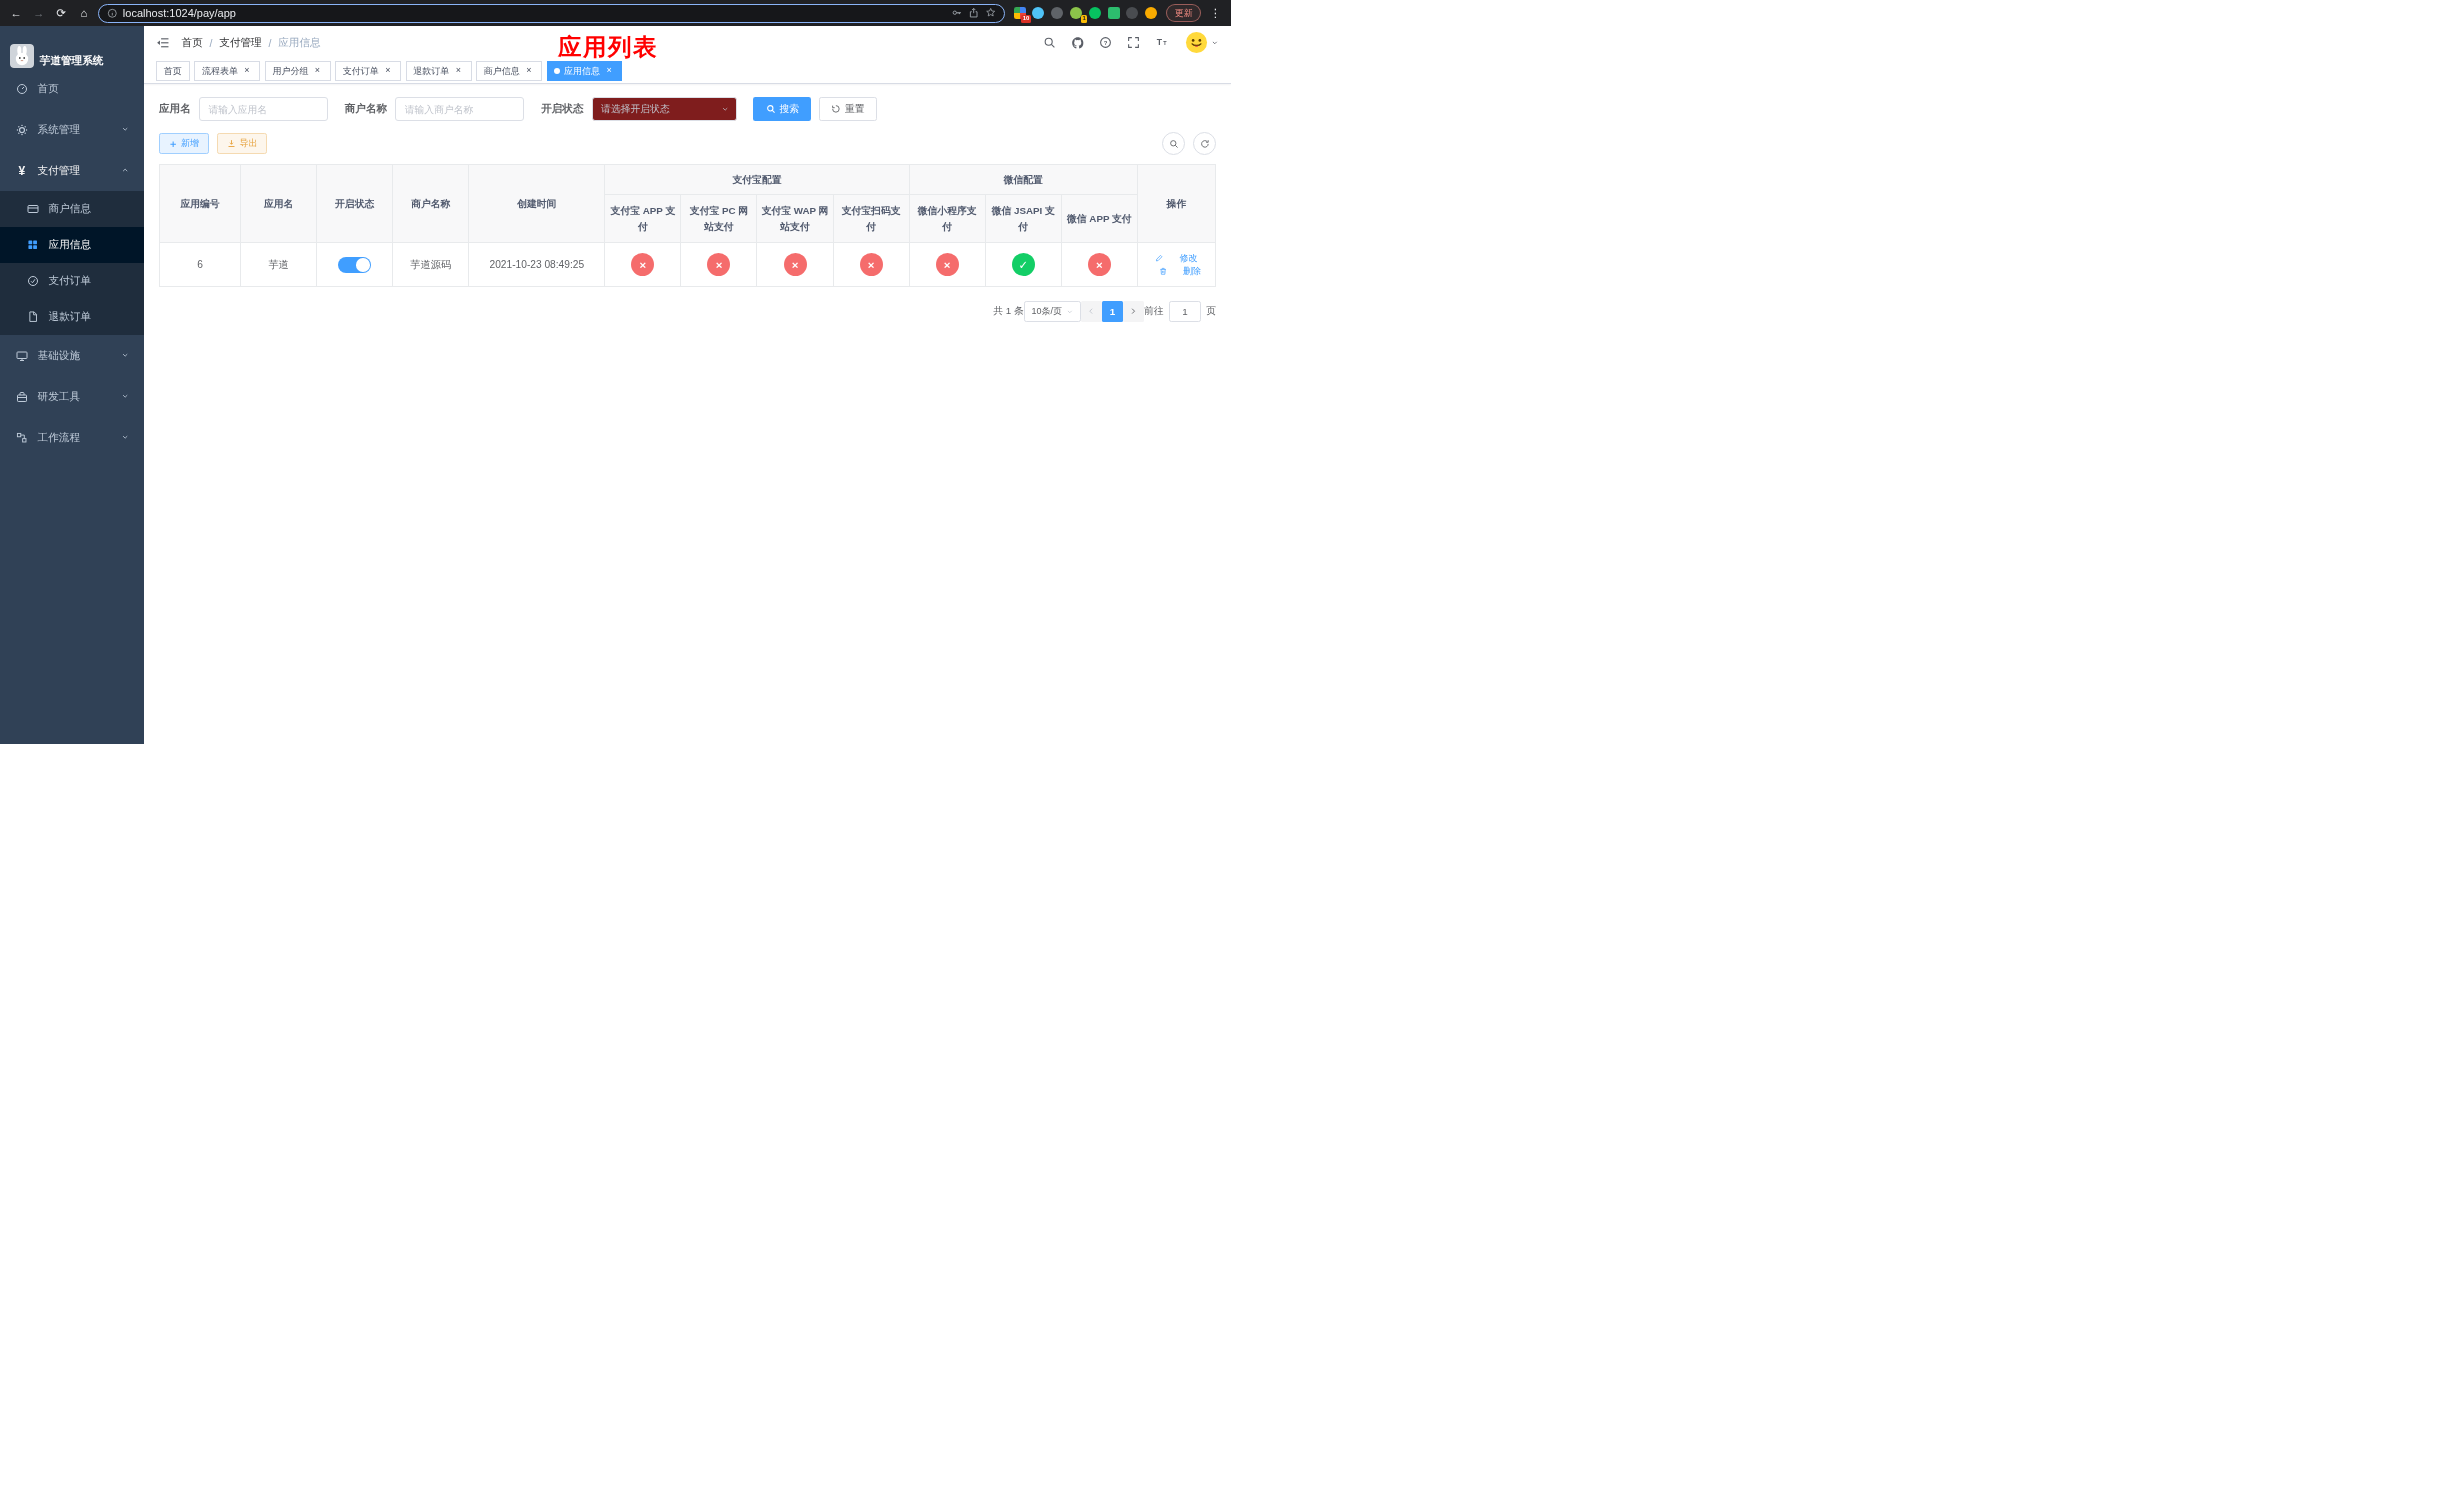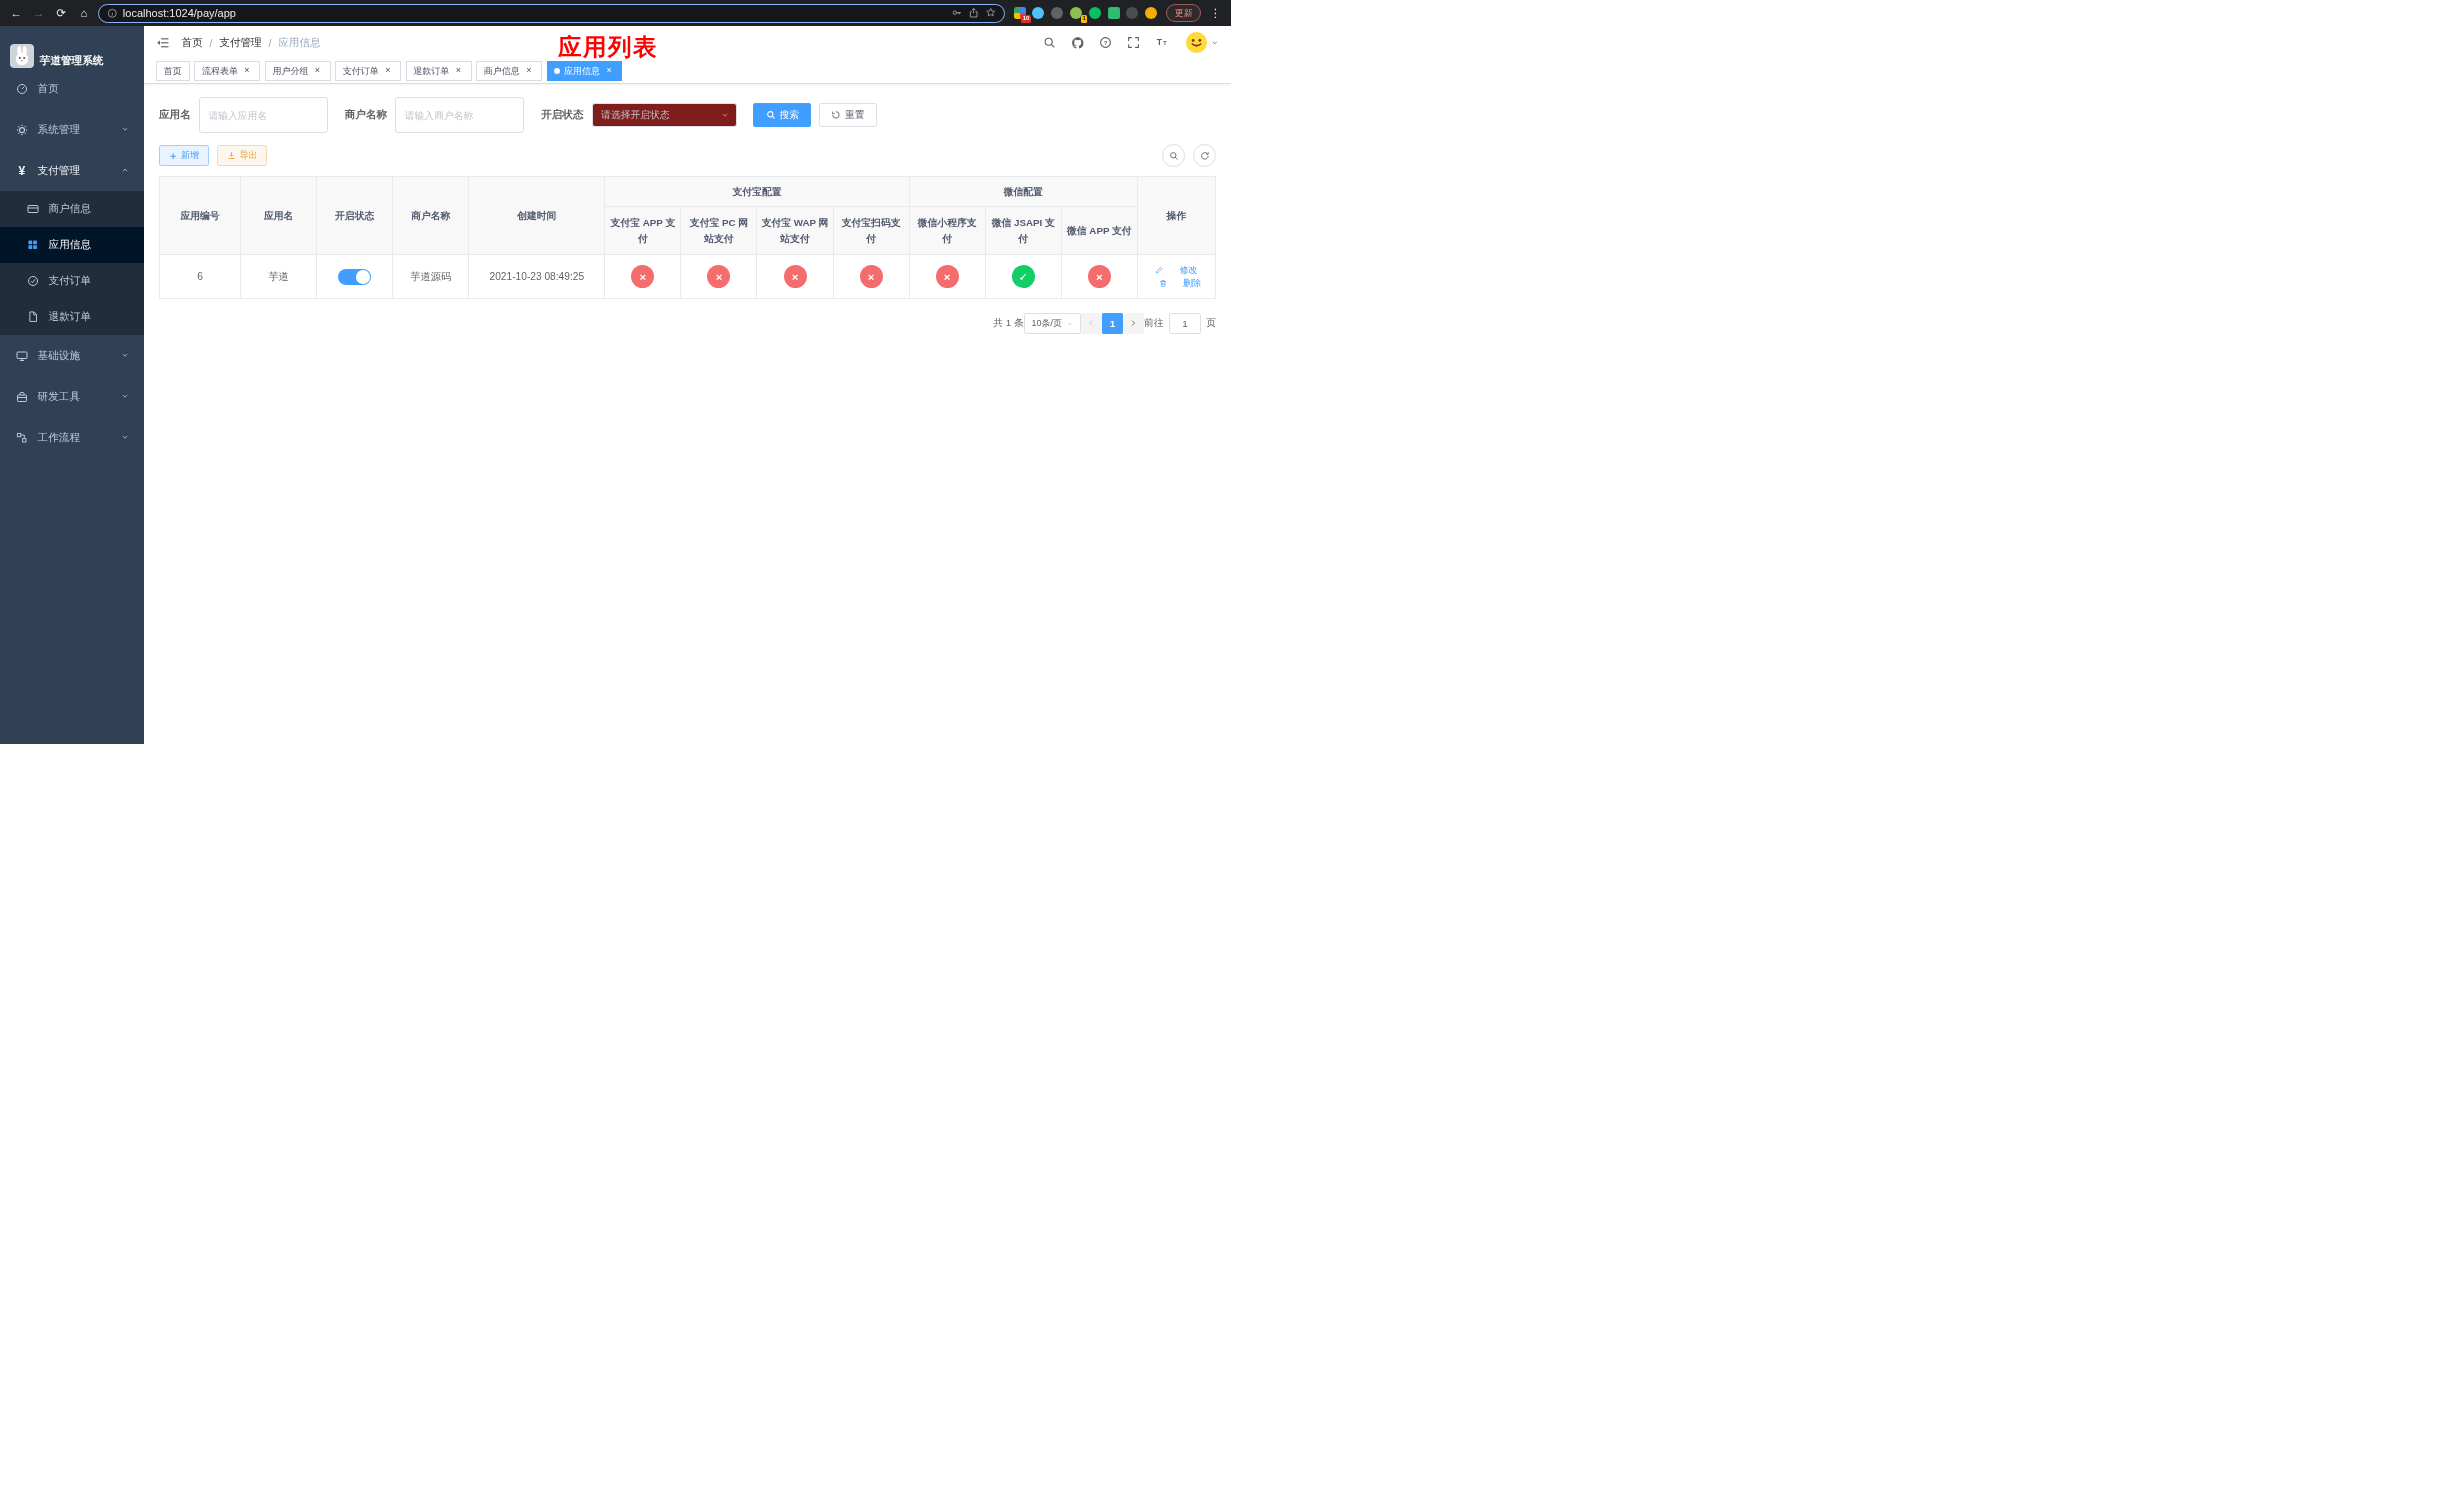--- a/index.html
+++ b/index.html
@@ -60,21 +60,21 @@
   .tab .dot { display:none; }
   .tab.active { background:#409eff; border-color:#409eff; color:#fff; }
   .tab.active .dot { display:inline-block; width:6px; height:6px; border-radius:50%; background:#fff; }
   .tab .x { font-size:9px; width:10.6px; height:10.6px; line-height:9.8px; text-align:center; border-radius:50%; cursor:pointer; }
 
   
   .main { flex:1; padding:13px 15px; overflow:hidden; background:#fff; }
   .filter-row { display:flex; align-items:center; margin-bottom:11.4px; }
   .f-item { display:flex; align-items:center; margin-right:16.7px; }
   .f-label { font-size:10.6px; font-weight:700; color:#606266; margin-right:8.3px; white-space:nowrap; }
-  .text-input { width:129px; height:36px; border:0.8px solid #dcdfe6; border-radius:3px; padding:0 8.3px; font-size:9.8px; color:#606266; background:#fff; outline:none; }
+  .text-input { width:129px; height:24px; border:0.8px solid #dcdfe6; border-radius:3px; padding:0 8.3px; font-size:9.8px; color:#606266; background:#fff; outline:none; }
   .text-input::placeholder { color:#c0c4cc; }
   .select-box { width:145px; height:24px; border:0.8px solid #dcdfe6; border-radius:3px; padding:0 19.7px 0 8.3px; font-size:9.8px; color:#c0c4cc; display:flex; align-items:center; position:relative; background:#7f1d1d; cursor:pointer; }
   .sel-caret { position:absolute; right:6.8px; color:#c0c4cc; display:flex; }
   .btn { height:24px; border-radius:2.3px; font-size:9.8px; display:inline-flex; align-items:center; gap:3.8px; padding:0 11.4px; cursor:pointer; border:0.8px solid transparent; }
   .btn-primary { background:#409eff; color:#fff; }
   .btn-plain { background:#fff; border-color:#dcdfe6; color:#606266; margin-left:7.6px;align-items:center; }
 
   .toolbar { display:flex; align-items:center; margin-bottom:9px; }
   .btn-sm { height:21px; font-size:9px; padding:0 9px; border-radius:2.3px; display:inline-flex; align-items:center; gap:3.8px; cursor:pointer; }
   .btn-add { background:#e8f3ff; border:0.8px solid #a0cfff; color:#409eff;justify-content:center; }

